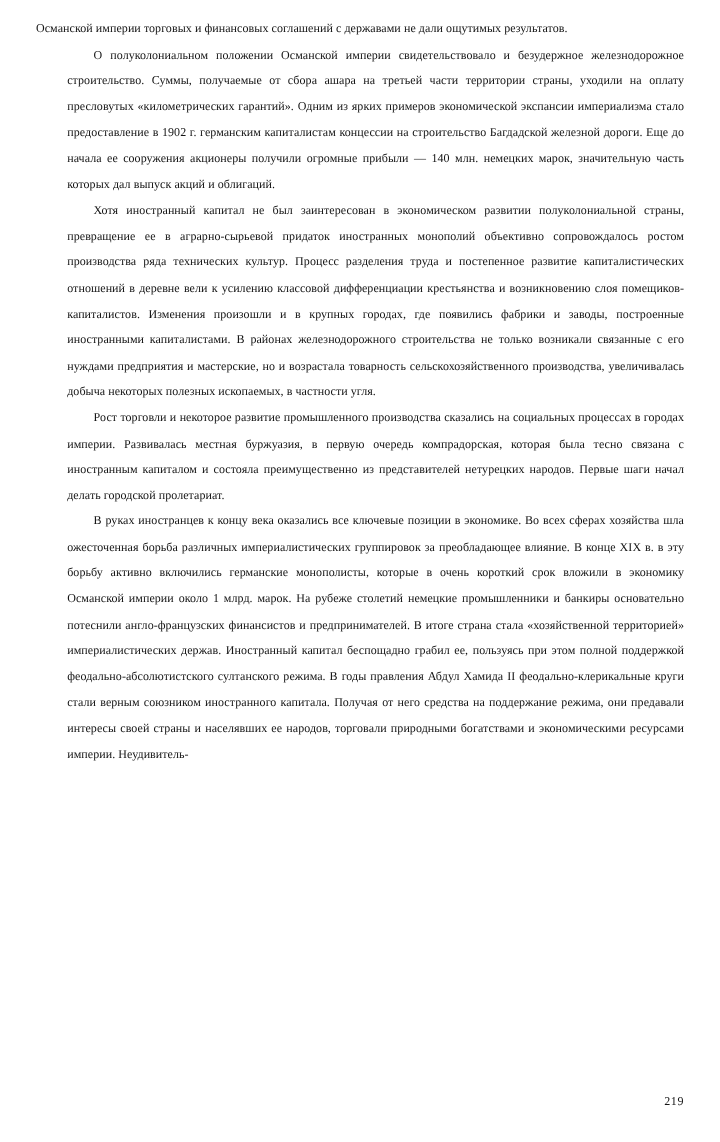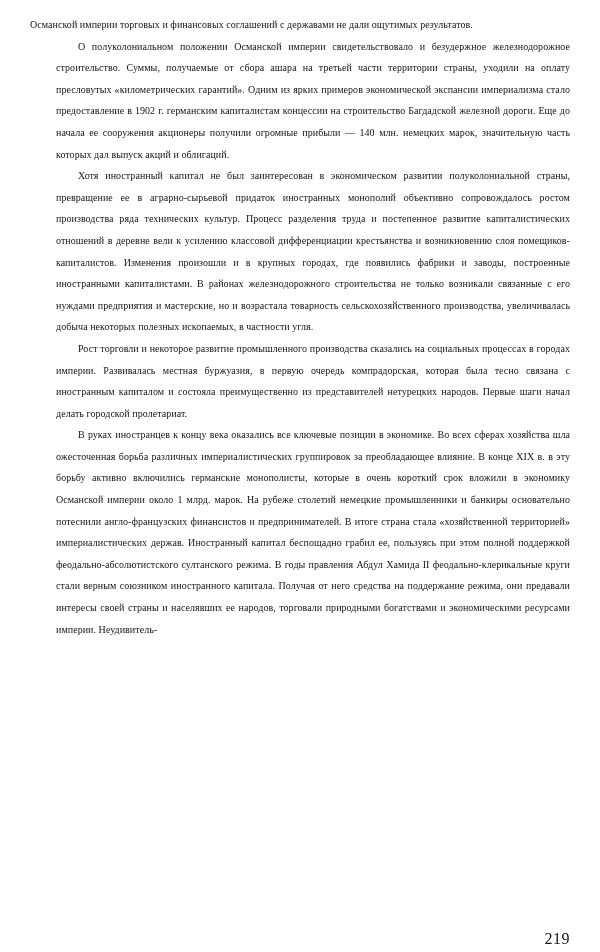--- a/index.html
+++ b/index.html
@@ -33,22 +33,22 @@
     margin: 0;
     text-indent: 0;
   }
   .body-text p.indent {
     text-indent: 22px;
     margin-left: 26px;
   }
   .page-number {
     position: absolute;
     right: 30px;
-    bottom: 4px;
-    font-size: 16px;
+    bottom: 28px;
+    font-size: 10px;
     font-family: "Liberation Serif", "DejaVu Serif", serif;
     letter-spacing: 0.5px;
     color: #141414;
   }
 </style>
 </head>
 <body>
 
 <div class="page">
   <div class="body-text">

